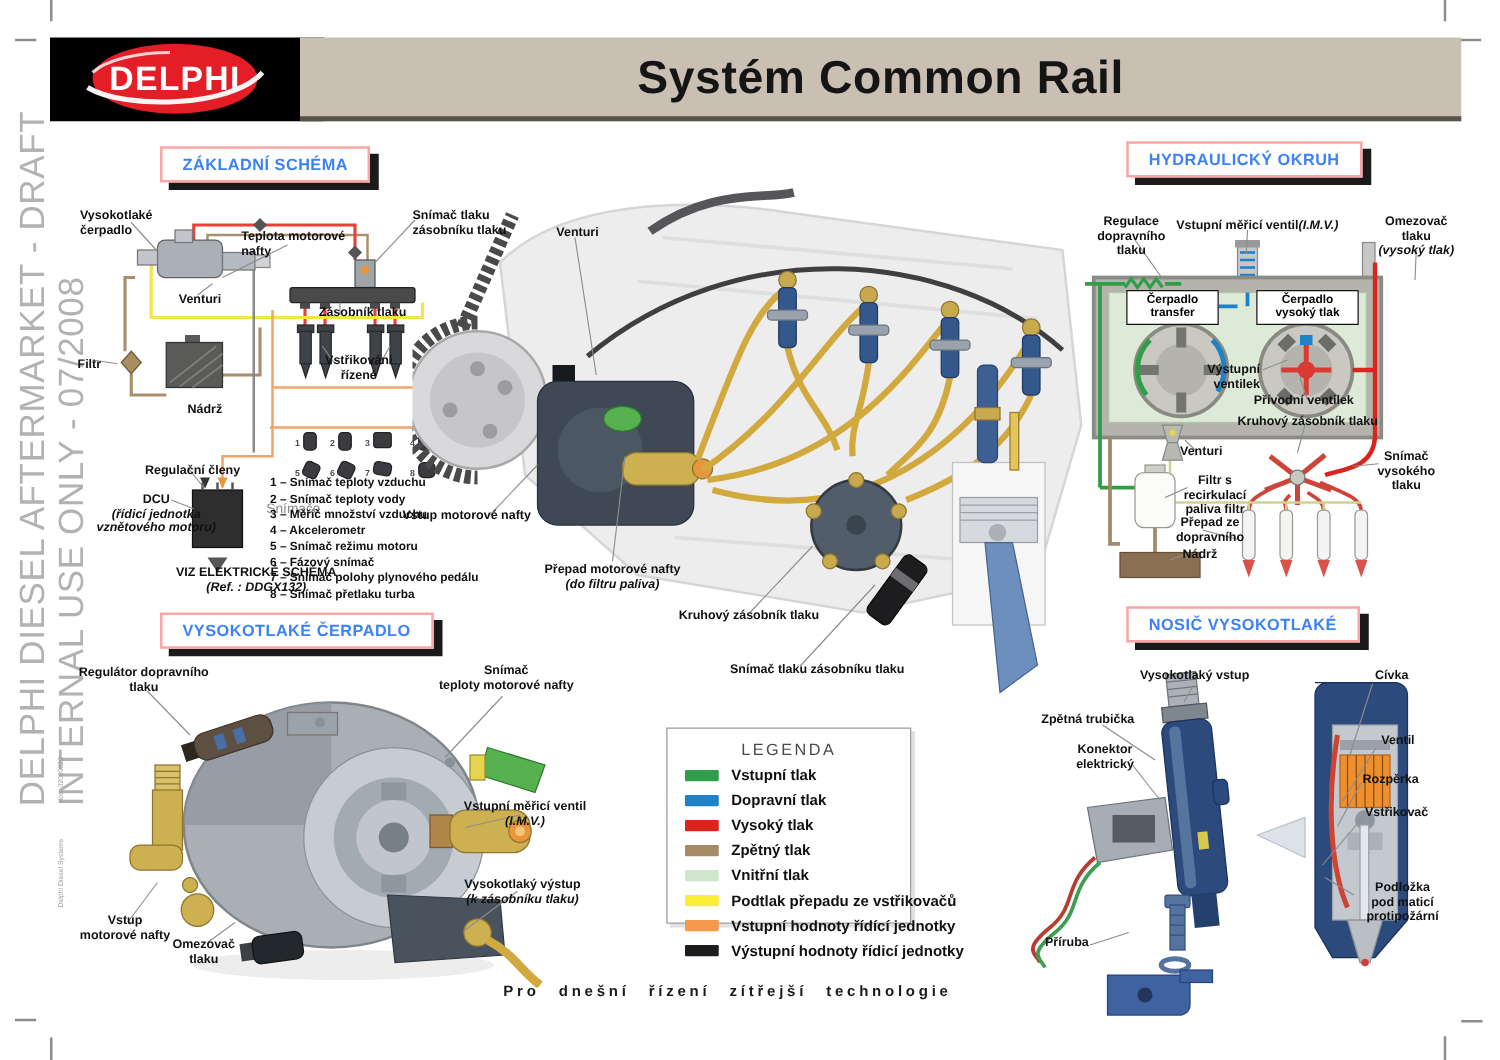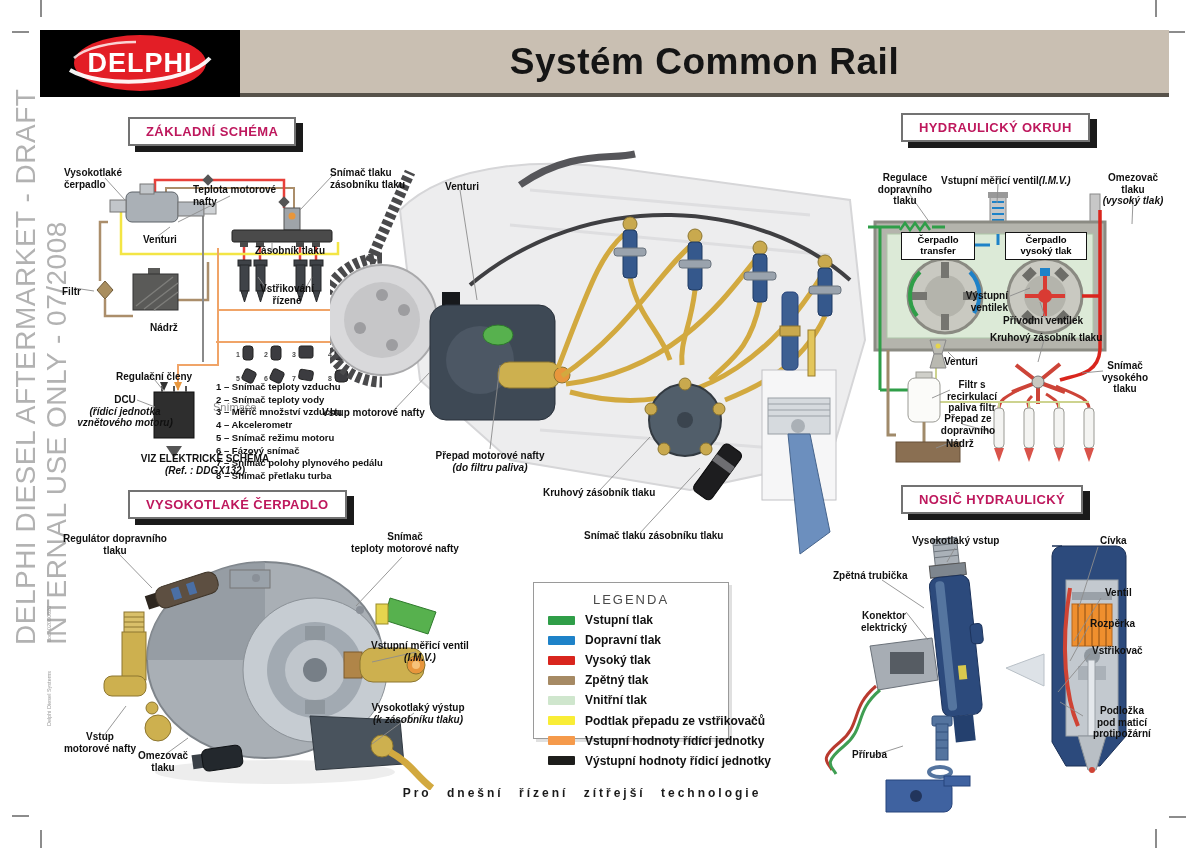--- a/index.html
+++ b/index.html
@@ -9,22 +9,22 @@
   
   .logo-box{position:absolute;left:40px;top:30px;width:219px;height:67px;background:#000;}
   .title-bar{position:absolute;left:240px;top:30px;width:929px;height:63px;background:#c9bfb2;
              border-bottom:4px solid #57524a;display:flex;align-items:center;justify-content:center;}
   .title-bar h1{margin:0;font-size:37px;font-weight:bold;color:#151515;letter-spacing:.5px;}
   
   .watermark{position:absolute;left:10px;top:645px;transform:rotate(-90deg);transform-origin:0 0;
              width:545px;color:#b2b2b2;font-size:28px;line-height:1.12;letter-spacing:.5px;white-space:nowrap;}
   .fineprint{position:absolute;transform:rotate(-90deg);transform-origin:0 0;font-size:5.5px;color:#999;white-space:nowrap;}
   
-  .titlebox{position:absolute;background:#fff;border:2px solid #737373;box-shadow:7px 6px 0 #1a1a1a;
-            padding:5px 16px;font-size:13px;font-weight:bold;color:#be185d;letter-spacing:.4px;white-space:nowrap;}
+  .titlebox{position:absolute;background:#fff;border:2px solid #fca5a5;box-shadow:7px 6px 0 #1a1a1a;
+            padding:5px 16px;font-size:13px;font-weight:bold;color:#3b82f6;letter-spacing:.4px;white-space:nowrap;}
   
   .lbl{position:absolute;font-size:10px;font-weight:bold;color:#101010;line-height:1.15;white-space:nowrap;}
   .lbl.c{transform:translateX(-50%);text-align:center;}
   .lbl.r{transform:translateX(-100%);text-align:right;}
   .lbl .sub{display:block;font-style:italic;}
   .lbl .i{font-style:italic;}
   .lbl.gray{color:#8a8a8a;font-weight:bold;}
   .lbl .ln{display:block;}
   
   .slist{position:absolute;font-size:9.5px;font-weight:bold;color:#101010;line-height:1.34;}
@@ -73,21 +73,21 @@
   <div class="watermark">
     <div>DELPHI DIESEL AFTERMARKET - DRAFT</div>
     <div>INTERNAL USE ONLY - 07/2008</div>
   </div>
   <div class="fineprint" style="left:46px;top:642px;">doc: 02080020</div>
   <div class="fineprint" style="left:46px;top:726px;">Delphi Diesel Systems</div>
 
   <div class="titlebox" style="left:128px;top:117px;">ZÁKLADNÍ SCHÉMA</div>
   <div class="titlebox" style="left:901px;top:113px;">HYDRAULICKÝ OKRUH</div>
   <div class="titlebox" style="left:128px;top:490px;">VYSOKOTLAKÉ ČERPADLO</div>
-  <div class="titlebox" style="left:901px;top:485px;">NOSIČ HYDRAULICKÝ</div>
+  <div class="titlebox" style="left:901px;top:485px;">NOSIČ VYSOKOTLAKÉ</div>
 
   <svg class="art" style="left:48px;top:150px;" width="360" height="345" viewBox="0 0 360 345">
 
     <polyline points="118,52 118,38 246,38 246,80" stroke="#ab8e6b" stroke-width="2" fill="none"></polyline>
     <polyline points="107,52 107,30 236,30 236,58" stroke="#e8403a" stroke-width="2.5" fill="none"></polyline>
     <rect x="156" y="26" width="8" height="8" transform="rotate(45 160 30)" fill="#555"></rect>
     <rect x="232" y="48" width="8" height="8" transform="rotate(45 236 52)" fill="#555"></rect>
     <path d="M196,92 V115 M212,92 V115 M252,92 V115 M268,92 V115" stroke="#e8403a" stroke-width="2.5"></path>
     <polyline points="73,62 73,104 290,104 290,92" stroke="#f3e545" stroke-width="2.5" fill="none"></polyline>
     <polyline points="60,72 52,72 52,131" stroke="#ab8e6b" stroke-width="2.5" fill="none"></polyline>
@@ -549,33 +549,33 @@
     <span class="ln">motorové nafty</span>
   </div>
   <div class="lbl c" style="left:163px;top:750px;">
     <span class="ln">Omezovač</span>
     <span class="ln">tlaku</span>
   </div>
 
   <div class="lbl" style="left:912px;top:535px;">Vysokotlaký vstup</div>
   <div class="lbl" style="left:1100px;top:535px;">Cívka</div>
   <div class="lbl" style="left:833px;top:570px;">Zpětná trubička</div>
-  <div class="lbl c" style="left:884px;top:594px;margin-top:16px;">
+  <div class="lbl c" style="left:884px;top:594px;">
     <span class="ln">Konektor</span>
     <span class="ln">elektrický</span>
   </div>
   <div class="lbl" style="left:1105px;top:587px;">Ventil</div>
   <div class="lbl" style="left:1090px;top:618px;">Rozpěrka</div>
   <div class="lbl" style="left:1092px;top:645px;">Vstřikovač</div>
   <div class="lbl c" style="left:1122px;top:705px;">
     <span class="ln">Podložka</span>
     <span class="ln">pod maticí</span>
     <span class="ln">protipožární</span>
   </div>
-  <div class="lbl" style="left:836px;top:749px;padding-left:16px;">Příruba</div>
+  <div class="lbl" style="left:836px;top:749px;">Příruba</div>
 
   <div class="legend">
     <div class="legend-title">LEGENDA</div>
     <div class="lrow">
         <span class="chip" style="background: rgb(47, 158, 72);"></span>
         <span class="ltext">Vstupní tlak</span>
       </div>
     <div class="lrow">
         <span class="chip" style="background: rgb(30, 130, 200);"></span>
         <span class="ltext">Dopravní tlak</span>

